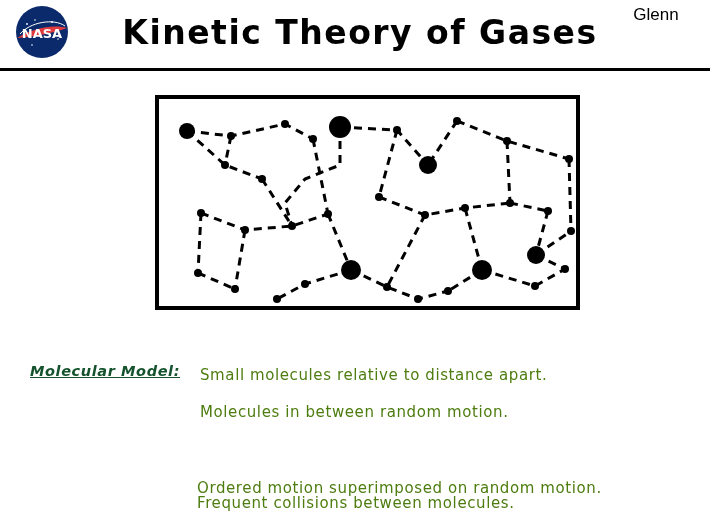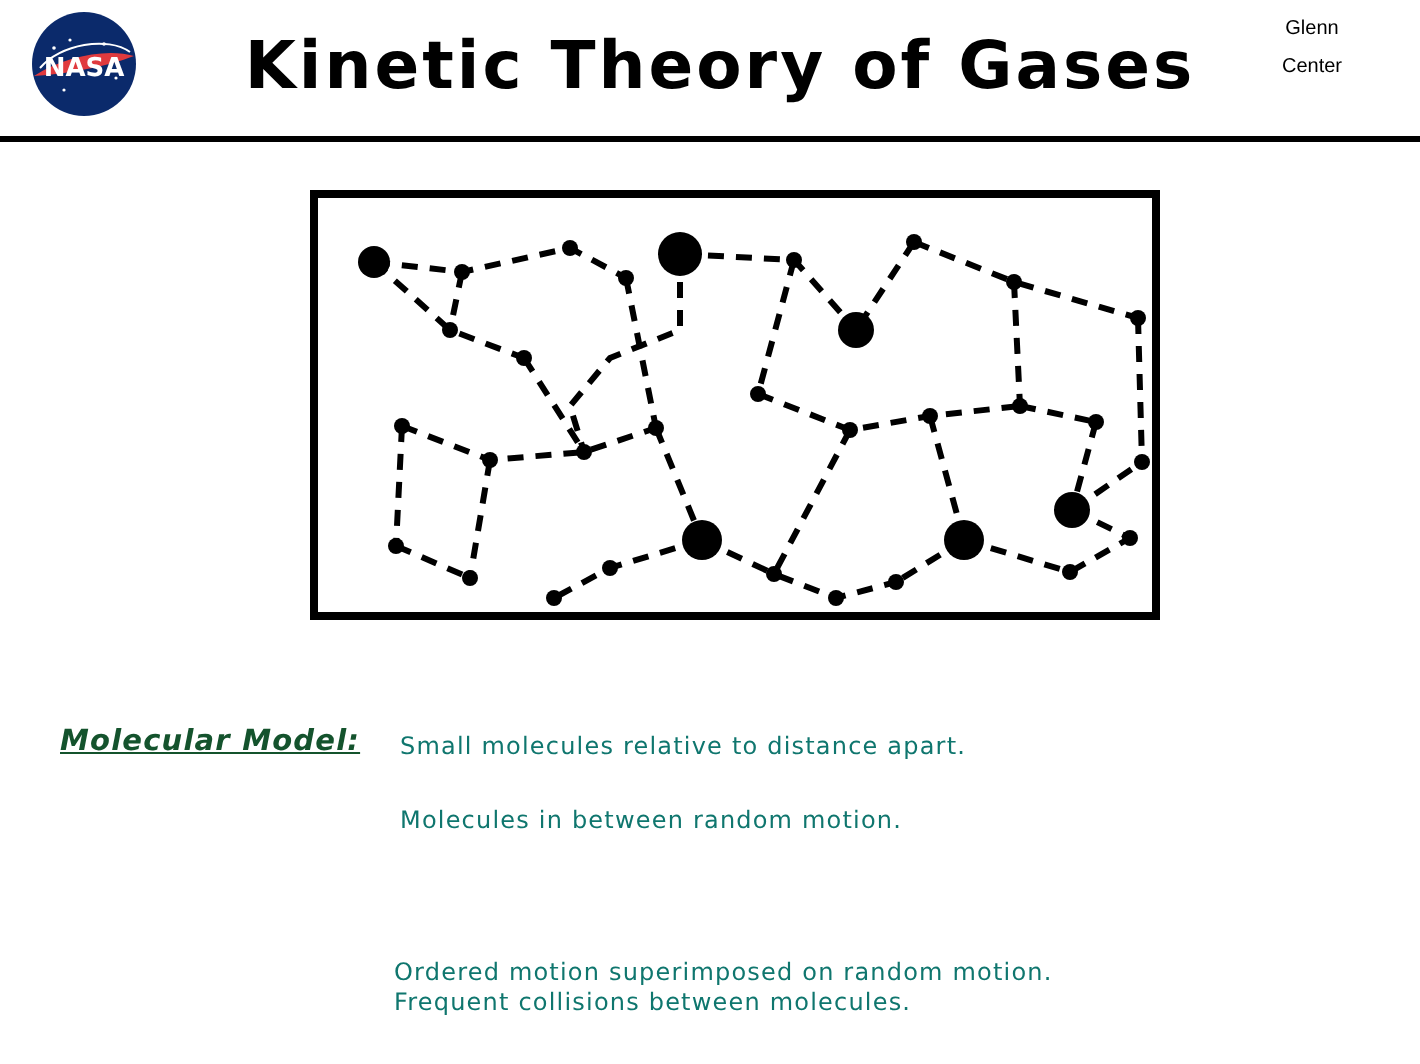--- a/index.html
+++ b/index.html
@@ -43,21 +43,21 @@
     color: #000000;
     white-space: nowrap;
   }
   #center-name {
     position: absolute;
     right: 8px;
     top: 5px;
     width: 92px;
     text-align: center;
     font-family: "Liberation Sans", sans-serif;
-    font-size: 10px;
+    font-size: 17px;
     line-height: 19px;
     color: #000000;
   }
   #header-rule {
     position: absolute;
     left: 0;
     top: 68px;
     width: 710px;
     height: 3px;
     background: #000000;
@@ -85,23 +85,23 @@
     font-weight: bold;
     font-size: 14.5px;
     letter-spacing: 0.6px;
     color: #14532d;
     text-decoration: underline;
     white-space: nowrap;
   }
   .stmt {
     position: absolute;
     font-family: "DejaVu Sans", sans-serif;
-    font-size: 12px;
+    font-size: 15px;
     letter-spacing: 0.6px;
-    color: #0f766e;
+    color: #4d7c0f;
     white-space: nowrap;
   }
   #stmt-0 { left: 200px; top: 366px; }
   #stmt-1 { left: 200px; top: 403px; }
   #stmt-2 { left: 197px; top: 446px; margin-top: 48px; }
   #stmt-3 { left: 197px; top: 479px; }
 </style>
 </head>
 <body>
 
@@ -120,21 +120,20 @@
         <circle cx="44" cy="18" r="0.9"></circle>
         <circle cx="50" cy="35" r="0.8"></circle>
         <circle cx="24" cy="41" r="0.8"></circle>
       </g>
       <text x="34" y="34" text-anchor="middle" font-family="DejaVu Sans, sans-serif" font-size="13" font-weight="bold" fill="#ffffff">NASA</text>
     </svg>
   </div>
 
   <div id="center-name">
     <div>Glenn</div>
-    <div>Center</div>
   </div>
 
   <div id="header-rule"></div>
 </div>
 
 <div id="diagram-wrap">
   <svg id="diagram-svg" width="425" height="215" viewBox="0 0 425 215">
     <rect x="2" y="2" width="421" height="211" fill="#ffffff" stroke="#000000" stroke-width="4"></rect>
     <g id="paths-group" stroke="#000000" stroke-width="3" fill="none" stroke-dasharray="8,6">
         <path d="M32,36 L76,41 L130,29 L158,44"></path>

